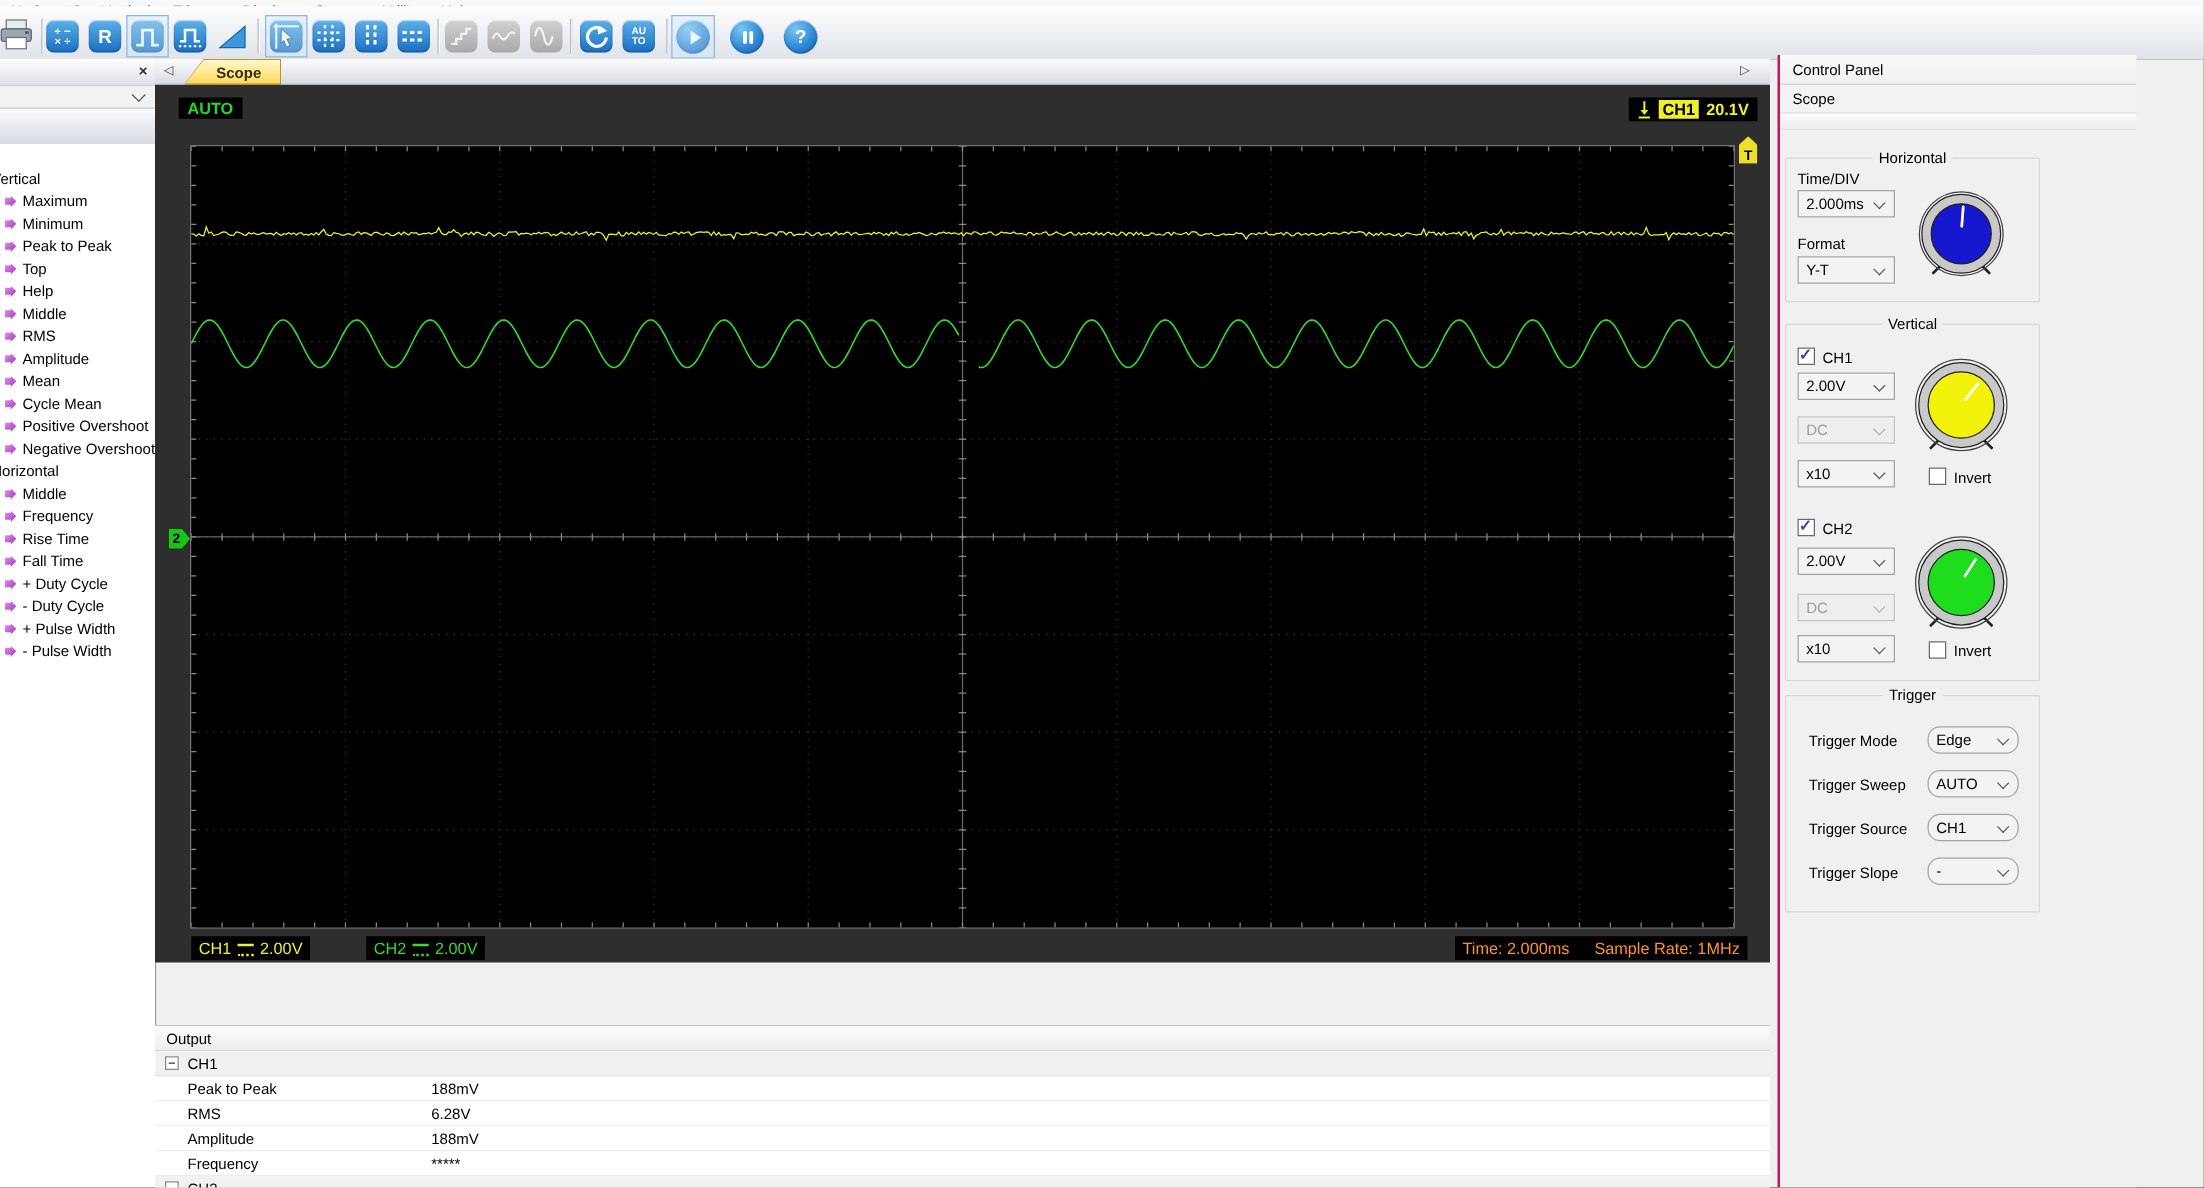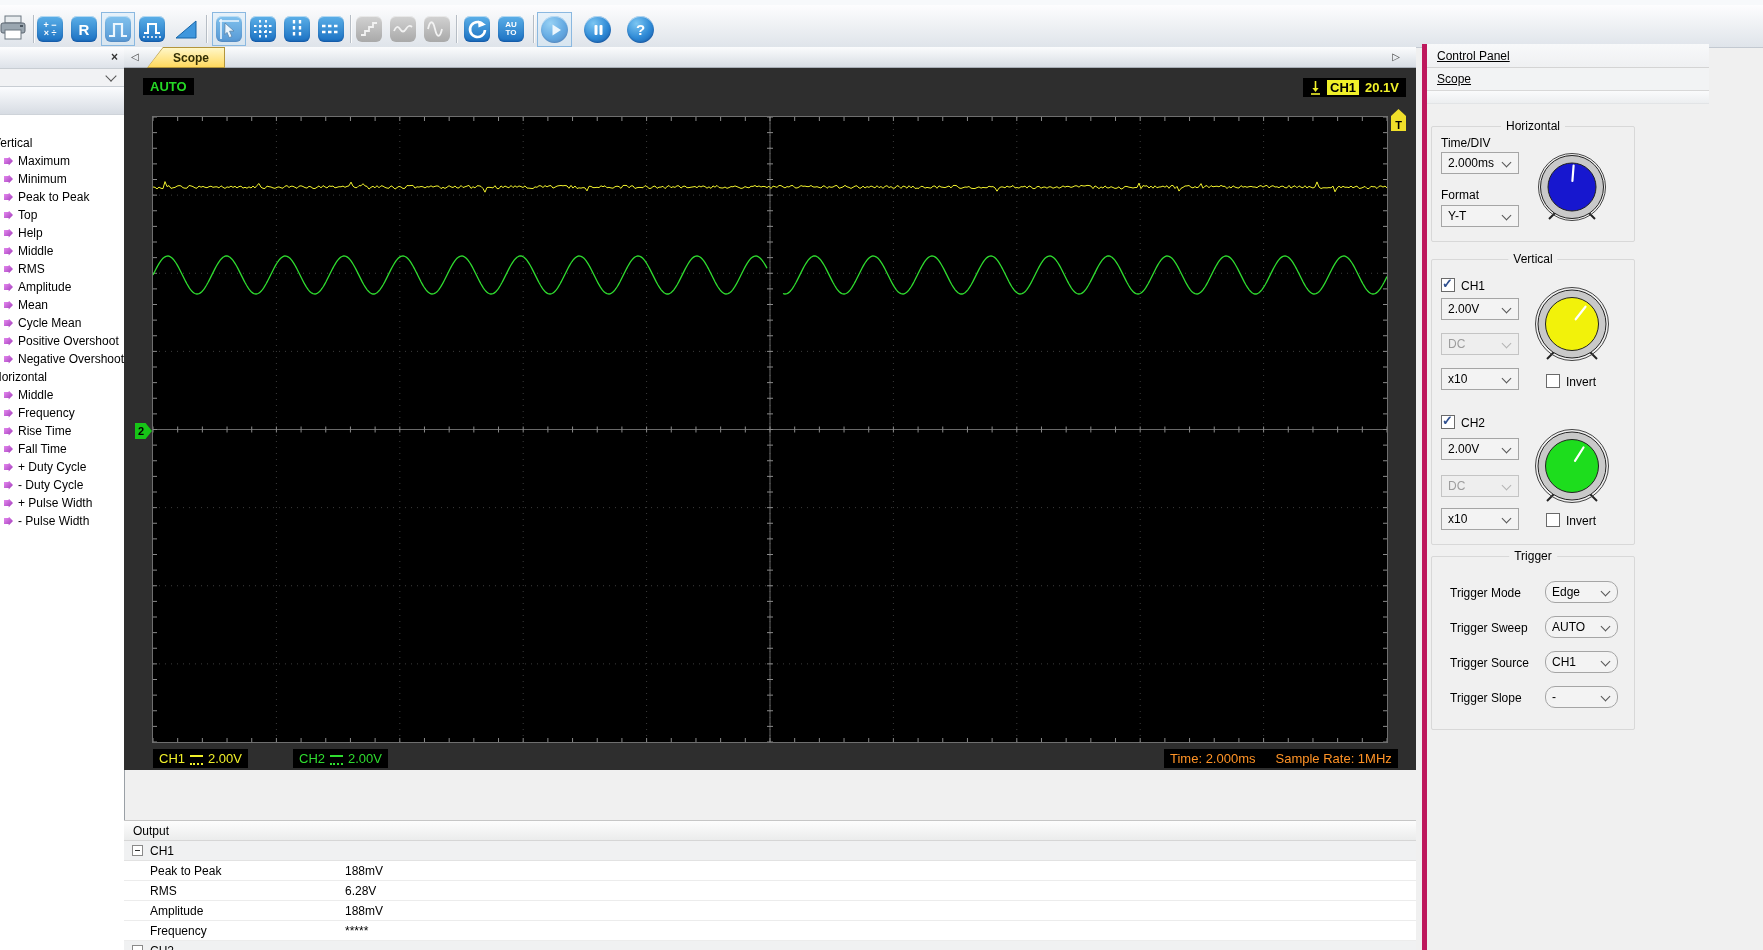--- a/index.html
+++ b/index.html
@@ -82,21 +82,21 @@
             font-size:12px;display:flex;align-items:center;padding-left:9px;}
   .out-row{height:19px;position:relative;font-size:12px;}
   .out-row.group{background:#f0f1f2;border-bottom:1px solid #e2e2e2;}
   .out-row.row{border-bottom:1px solid #ececec;}
   .out-exp{position:absolute;left:8px;top:4px;width:11px;height:11px;border:1px solid #8a8a8a;background:#fff;box-sizing:border-box;}
   .out-exp::after{content:'';position:absolute;left:2px;top:4px;width:5px;height:1px;background:#333;}
   .out-label{position:absolute;left:26px;top:3px;}
   .out-value{position:absolute;left:221px;top:3px;}
 
   
-  .cpanel{position:absolute;left:1422px;top:44px;width:287px;height:906px;background:#f0f0f0;border-left:5px solid #be185d;box-sizing:border-box;text-decoration:underline;}
+  .cpanel{position:absolute;left:1422px;top:44px;width:287px;height:906px;background:#f0f0f0;border-left:2px solid #be185d;box-sizing:border-box;}
   .cp-head{height:23px;border-bottom:1px solid #d4d4d4;background:linear-gradient(#f8f9fa,#eff0f2);
            font-size:12px;display:flex;align-items:center;padding-left:10px;}
   .cp-sub{height:22px;border-bottom:1px solid #d8d8d8;background:#f2f3f4;
            font-size:12px;display:flex;align-items:center;padding-left:10px;}
   .cp-band{height:12px;background:linear-gradient(#fafbfc,#eceef0);border-bottom:1px solid #e2e4e6;}
   .gbox{position:absolute;border:1px solid #d8d8d8;border-radius:2px;}
   .gbox-title{position:absolute;top:-8px;left:50%;transform:translateX(-50%);
               background:#f0f0f0;padding:0 5px;font-size:12px;white-space:nowrap;}
   .cp-label{position:absolute;font-size:12px;}
   .combo{position:absolute;height:22px;width:78px;background:#f3f3f3;border:1px solid #a5a5a5;

